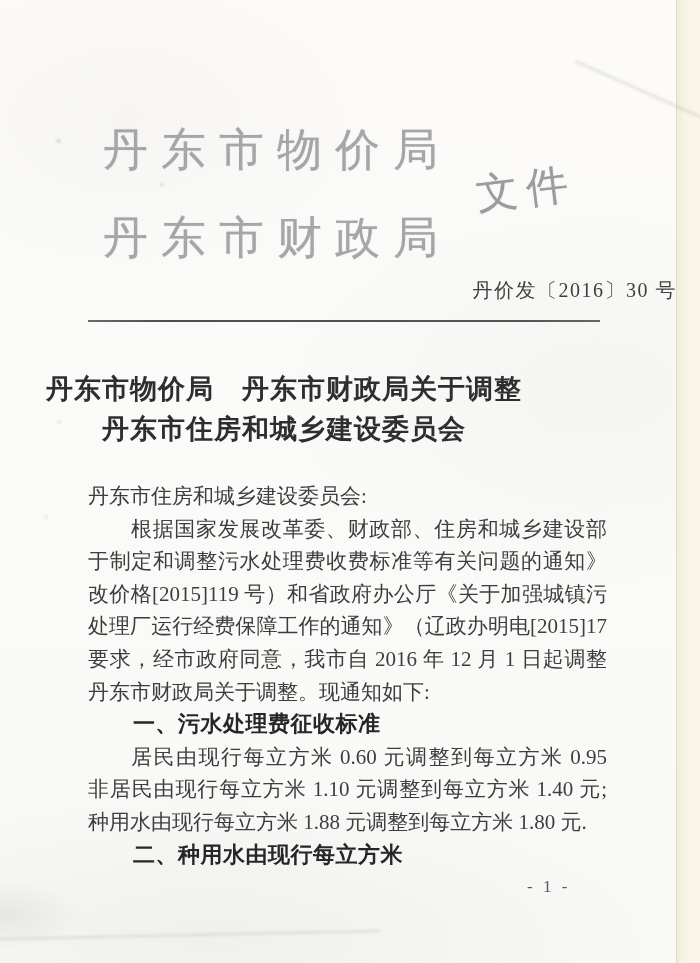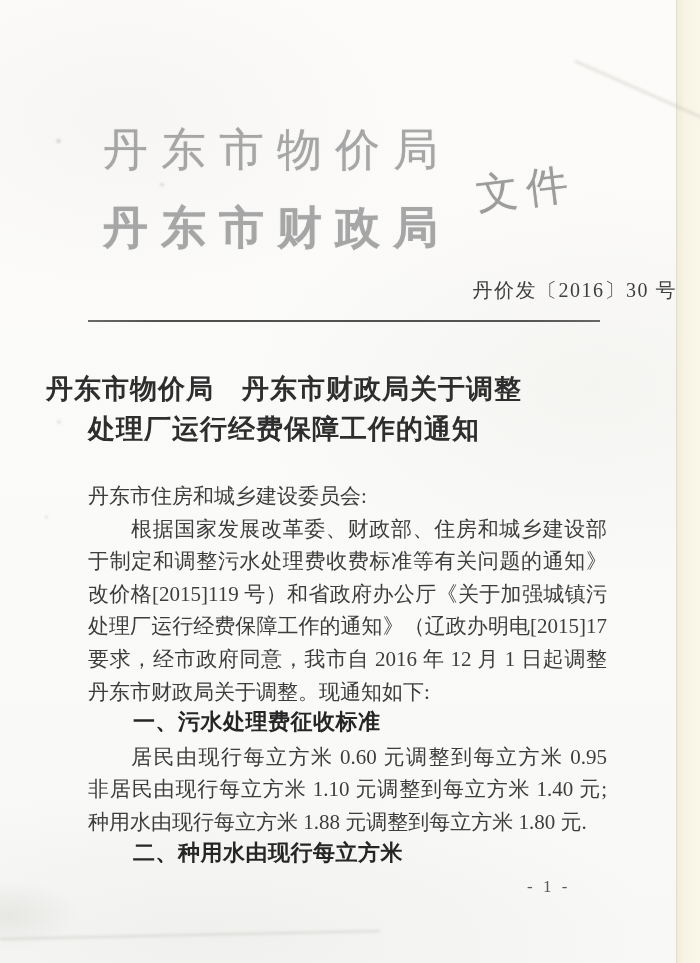--- a/index.html
+++ b/index.html
@@ -40,21 +40,21 @@
     position: absolute;
     left: 103px;
     color: #a6a6a6;
     font-size: 45px;
     line-height: 1;
     letter-spacing: 13px;
     white-space: nowrap;
     text-shadow: 0 0 1px rgba(160,160,160,0.55);
   }
   .org-line-1 { top: 128px; }
-  .org-line-2 { top: 206px; font-weight: bold; }
+  .org-line-2 { top: 216px; }
   .doc-label {
     position: absolute;
     left: 476px;
     top: 168px;
     color: #9c9c9c;
     font-size: 42px;
     line-height: 1;
     letter-spacing: 8px;
     transform: rotate(-7deg);
     text-shadow: 0 0 1px rgba(150,150,150,0.5);
@@ -107,21 +107,21 @@
   }
   .jfull {               
     white-space: normal;
     text-align: justify;
     text-align-last: justify;
     height: 32.6px;
     overflow: hidden;
   }
   .indent { text-indent: 43px; }
   .sec-head {
-    font-family: Liberation Mono, monospace;
+    font-family: Liberation Sans, sans-serif;
     font-weight: bold;
     color: #262626;
     font-size: 22px;
     padding-left: 45px;
     text-indent: 0;
     letter-spacing: 0.5px;
   }
   .page-number {
     position: absolute;
     left: 527px;
@@ -190,21 +190,21 @@
 
   <div class="org-line org-line-1">丹东市物价局</div>
   <div class="org-line org-line-2">丹东市财政局</div>
   <div class="doc-label">文件</div>
 
   <div class="doc-number">丹价发〔2016〕30 号</div>
 
   <div class="rule"></div>
 
   <div class="title-line title-line-1">丹东市物价局　丹东市财政局关于调整</div>
-  <div class="title-line title-line-2">处理厂运行经费保障工作的通知</div>
+  <div class="title-line title-line-2">丹东市住房和城乡建设委员会</div>
 
   <div class="body-block">
     <div class="body-line">丹东市住房和城乡建设委员会:</div>
     <div class="body-line jfull indent">根据国家发展改革委、财政部、住房和城乡建设部《关</div>
     <div class="body-line jfull">于制定和调整污水处理费收费标准等有关问题的通知》（发</div>
     <div class="body-line jfull">改价格[2015]119 号）和省政府办公厅《关于加强城镇污水</div>
     <div class="body-line jfull">处理厂运行经费保障工作的通知》（辽政办明电[2015]17 号）</div>
     <div class="body-line jfull">要求，经市政府同意，我市自 2016 年 12 月 1 日起调整城市</div>
     <div class="body-line">丹东市财政局关于调整。现通知如下:</div>
     <div class="body-line sec-head">一、污水处理费征收标准</div>

